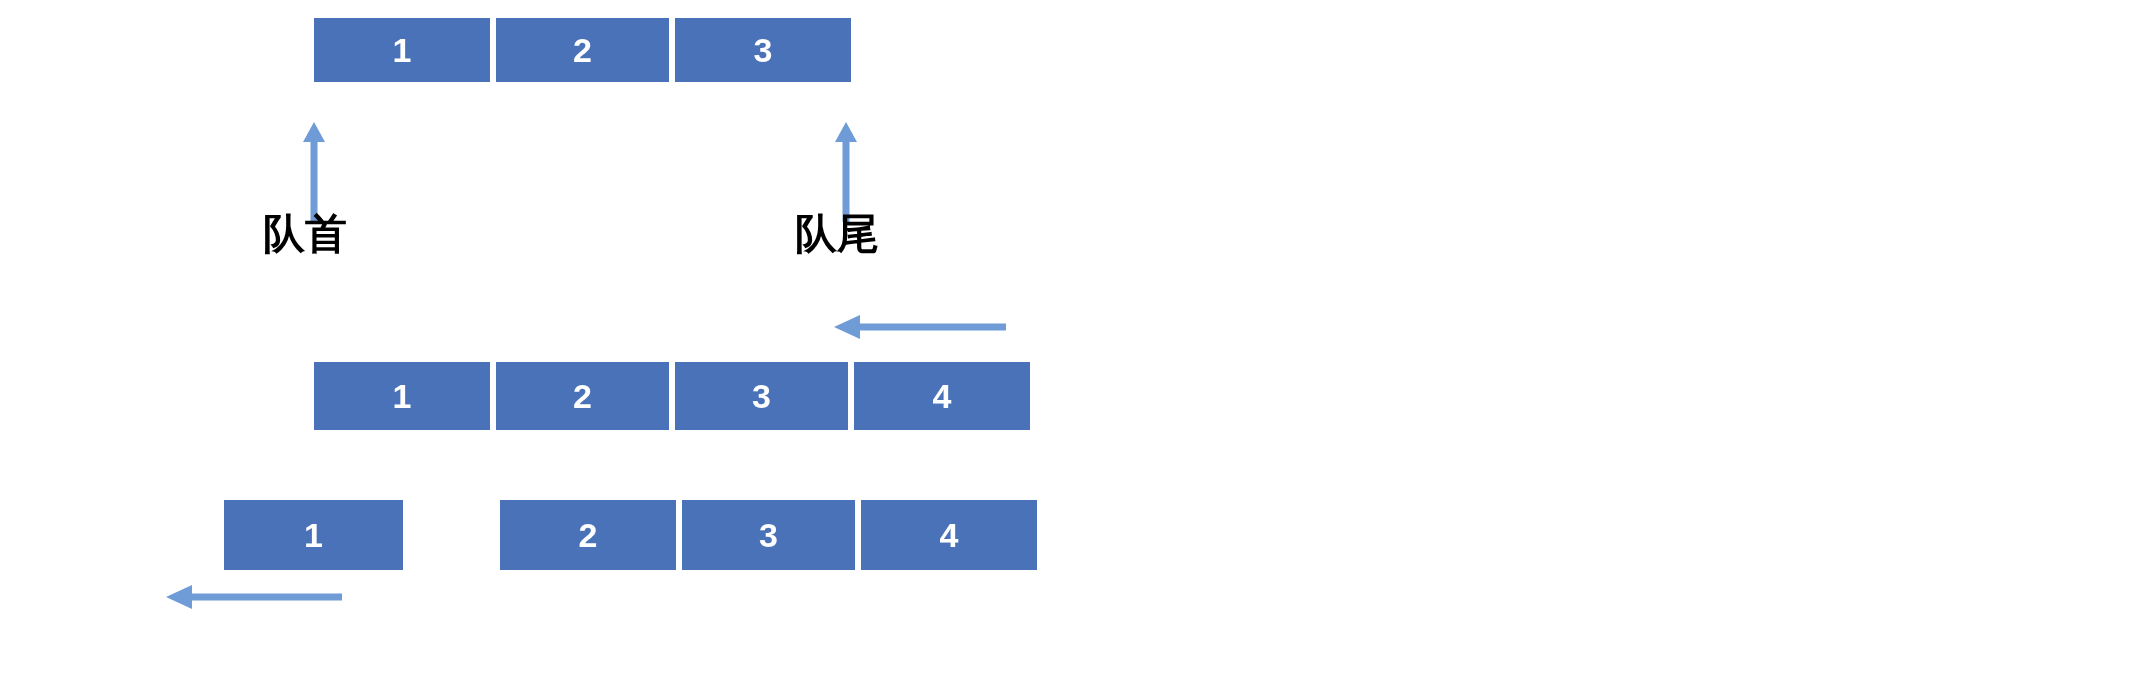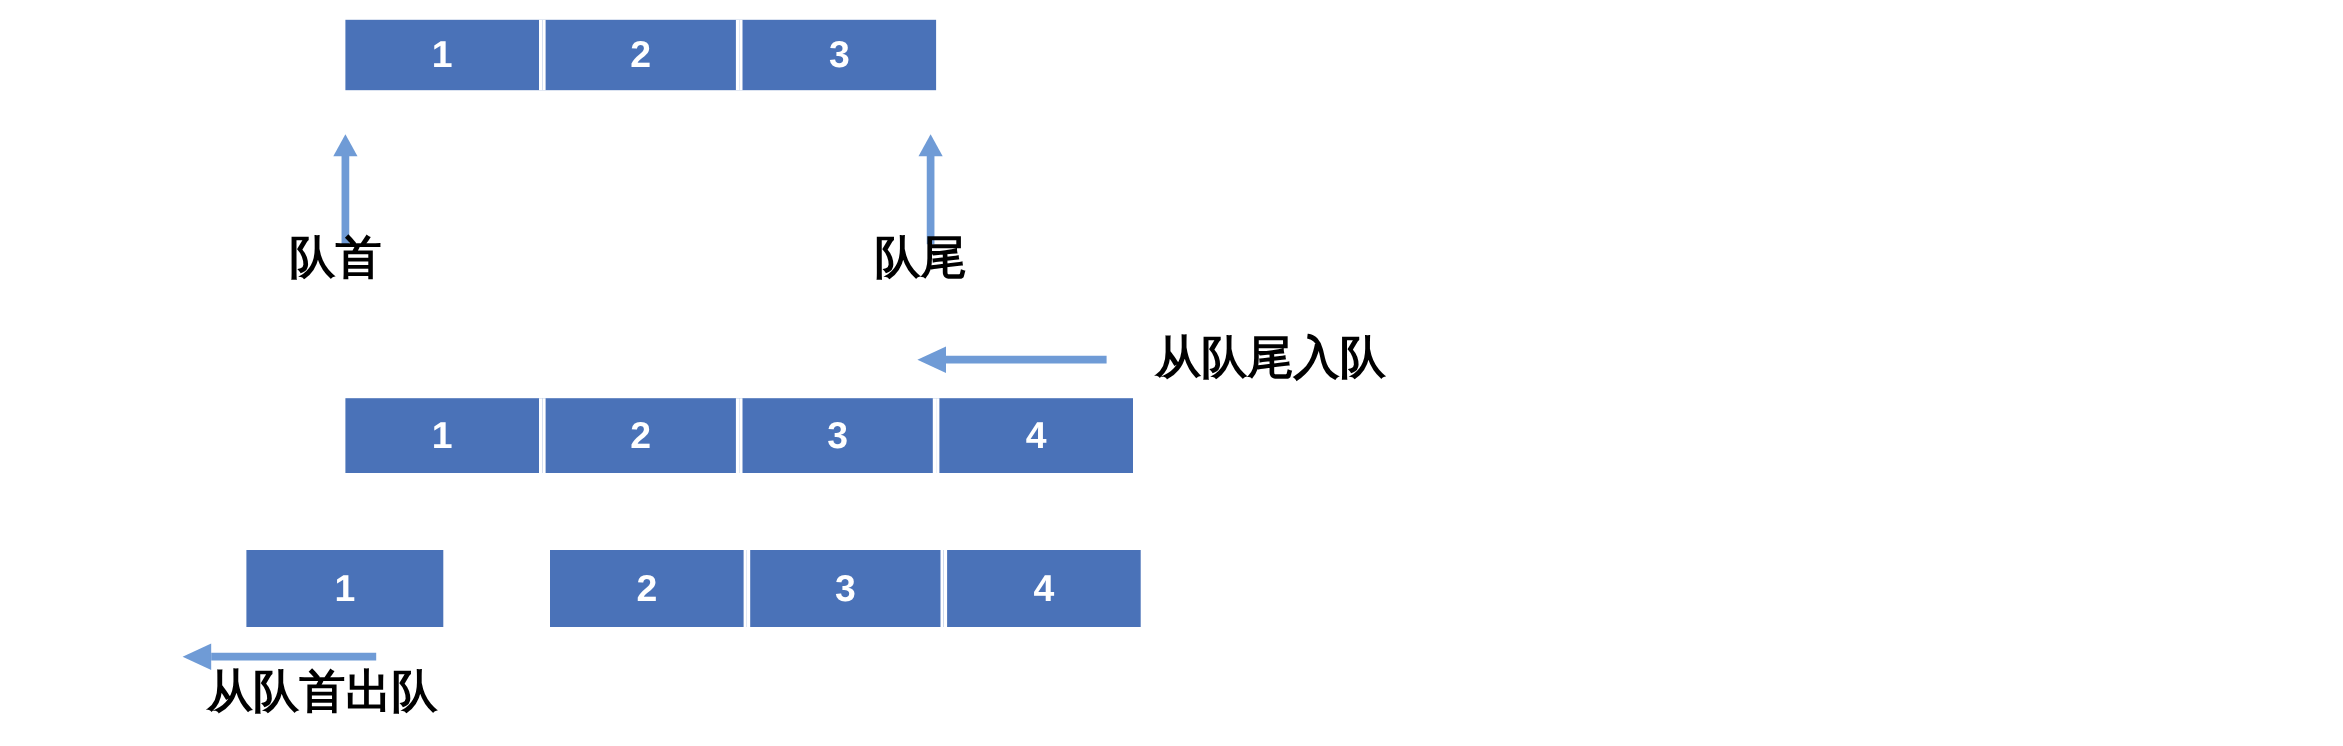--- a/index.html
+++ b/index.html
@@ -85,21 +85,20 @@
   <div class="label" id="label-head">队首</div>
   <div class="label" id="label-tail">队尾</div>
 
   <div class="arrow" style="left:834px;top:312px;">
     <svg width="172" height="30" viewBox="0 0 172 30">
       <line x1="172" y1="15" x2="26" y2="15" stroke="#6f9bd6" stroke-width="7"></line>
       <polygon points="0,15 26,3 26,27" fill="#6f9bd6"></polygon>
     </svg>
   </div>
 
-  <div class="label" id="label-enqueue">从队尾入队</div>
 
   <div class="row" id="row-enqueue">
     <div class="cell">1</div>
     <div class="cell">2</div>
     <div class="cell">3</div>
     <div class="cell">4</div>
   </div>
 
   <div class="row" id="row-dequeue-head">
     <div class="cell">1</div>
@@ -111,15 +110,14 @@
     <div class="cell">4</div>
   </div>
 
   <div class="arrow" style="left:166px;top:582px;">
     <svg width="176" height="30" viewBox="0 0 176 30">
       <line x1="176" y1="15" x2="26" y2="15" stroke="#6f9bd6" stroke-width="7"></line>
       <polygon points="0,15 26,3 26,27" fill="#6f9bd6"></polygon>
     </svg>
   </div>
 
-  <div class="label" id="label-dequeue">从队首出队</div>
 
 </div>
 
 </body></html>

